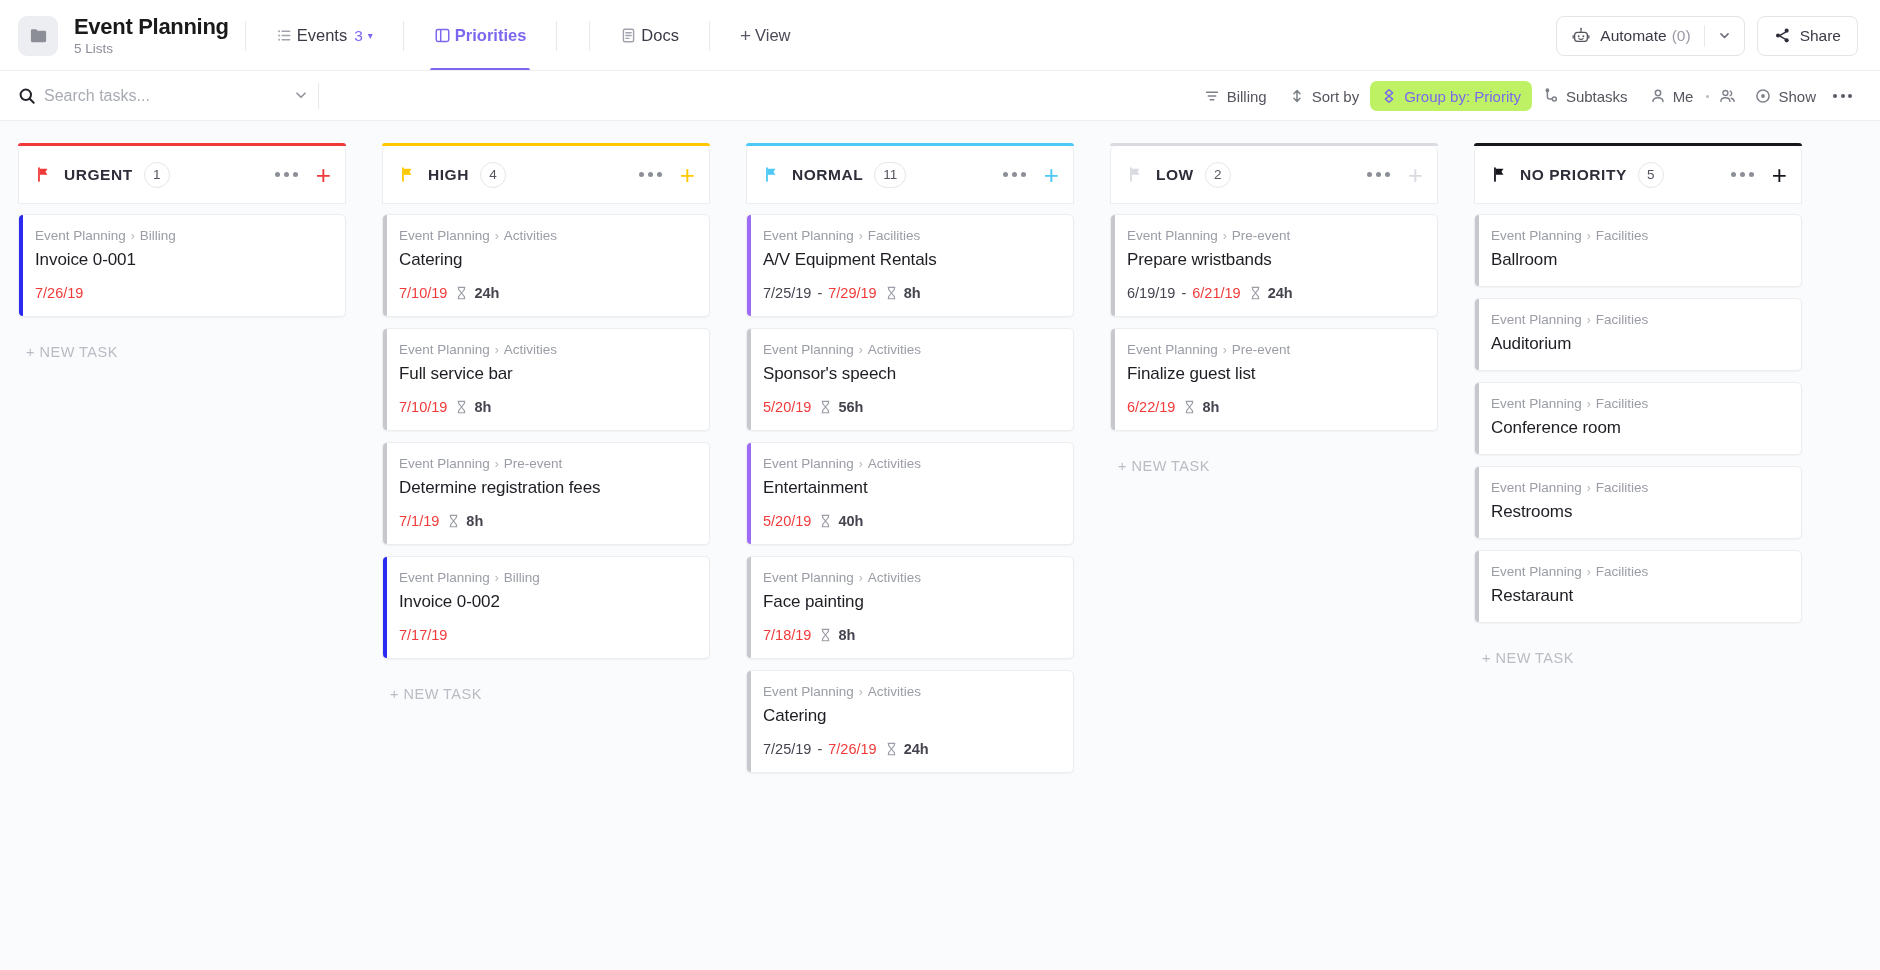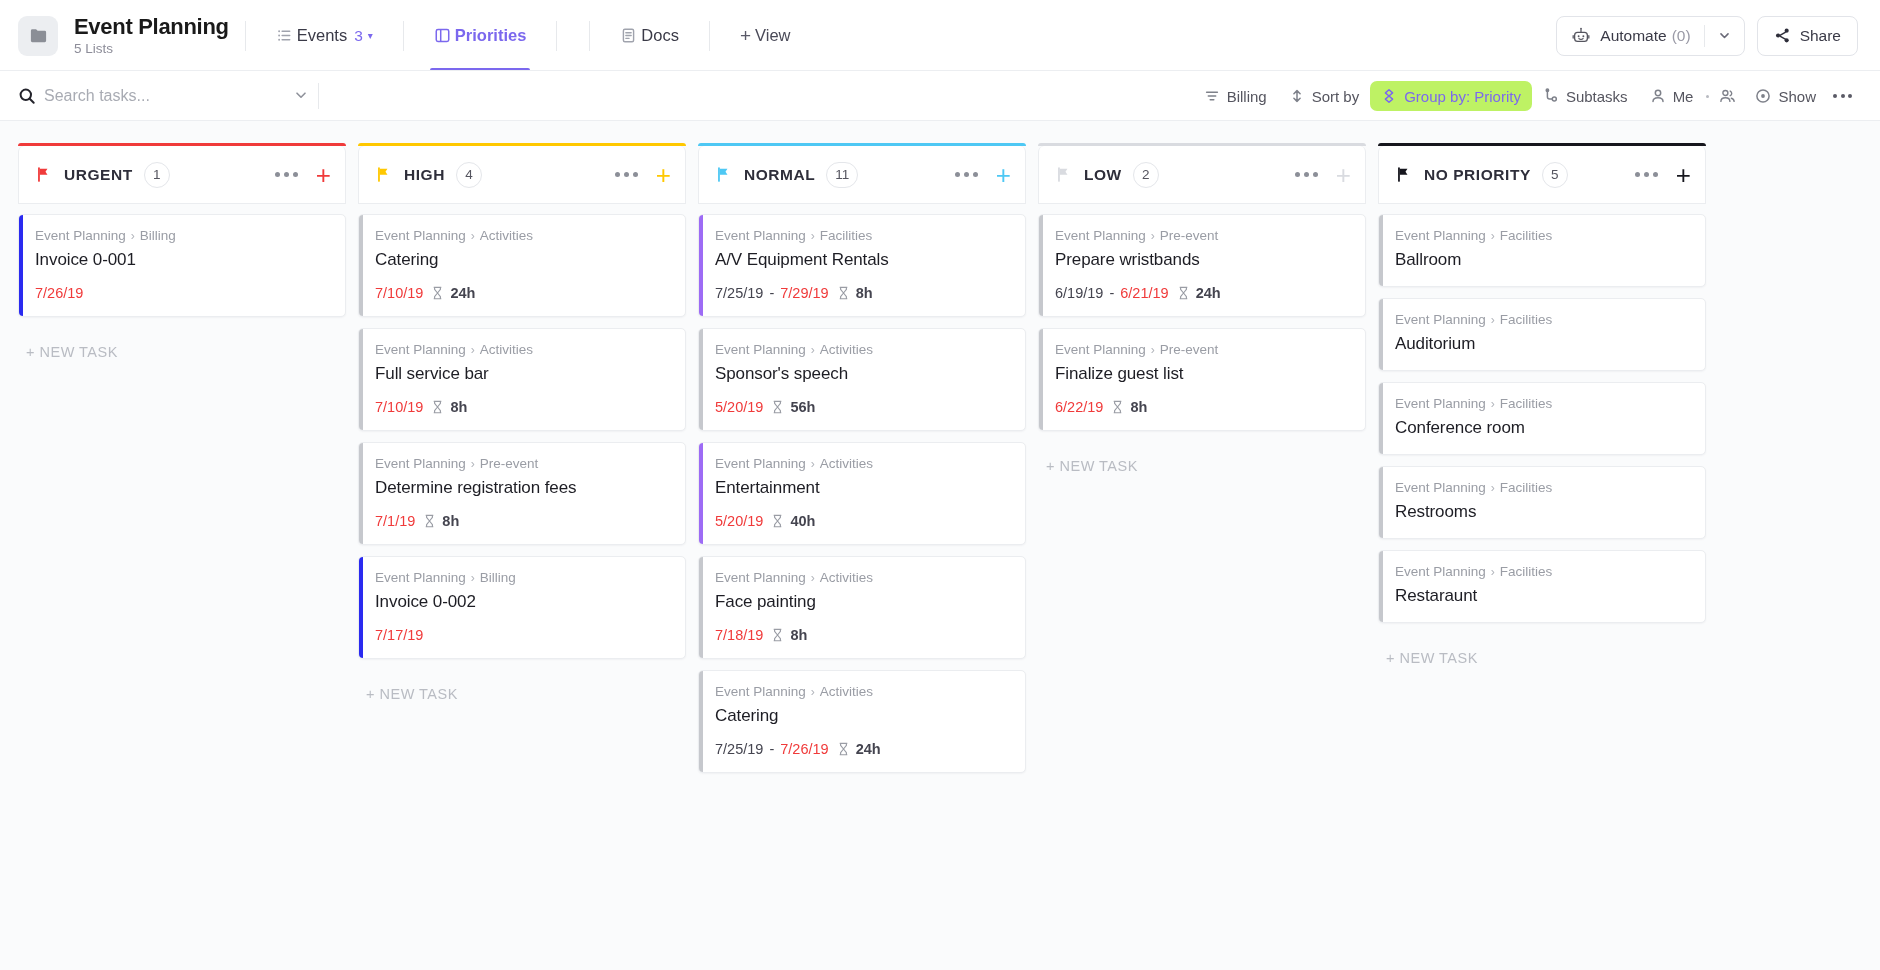--- a/index.html
+++ b/index.html
@@ -104,21 +104,21 @@
   .tb-dot { width: 3px; height: 3px; border-radius: 50%; background: #b8bac1; margin: 0 2px; }
   .tb-dots { display: flex; gap: 3.5px; align-items: center; padding: 0 6px; cursor: pointer; }
   .tb-dots i { width: 4px; height: 4px; border-radius: 50%; background: #5a5a66; display: block; }
 
   
   .board {
     background: #fafbfc;
     height: calc(970px - 71px - 50px);
     display: flex;
     align-items: flex-start;
-    gap: 12px;
+    gap: 36px;
     padding: 22px 0 0 18px;
     overflow: hidden;
   }
   .column { width: 328px; flex: 0 0 auto; display: flex; flex-direction: column; }
 
   .col-head {
     background: #fff;
     border: 1px solid #ebedf0;
     border-radius: 6px 6px 0 0;
     border-top: none;

